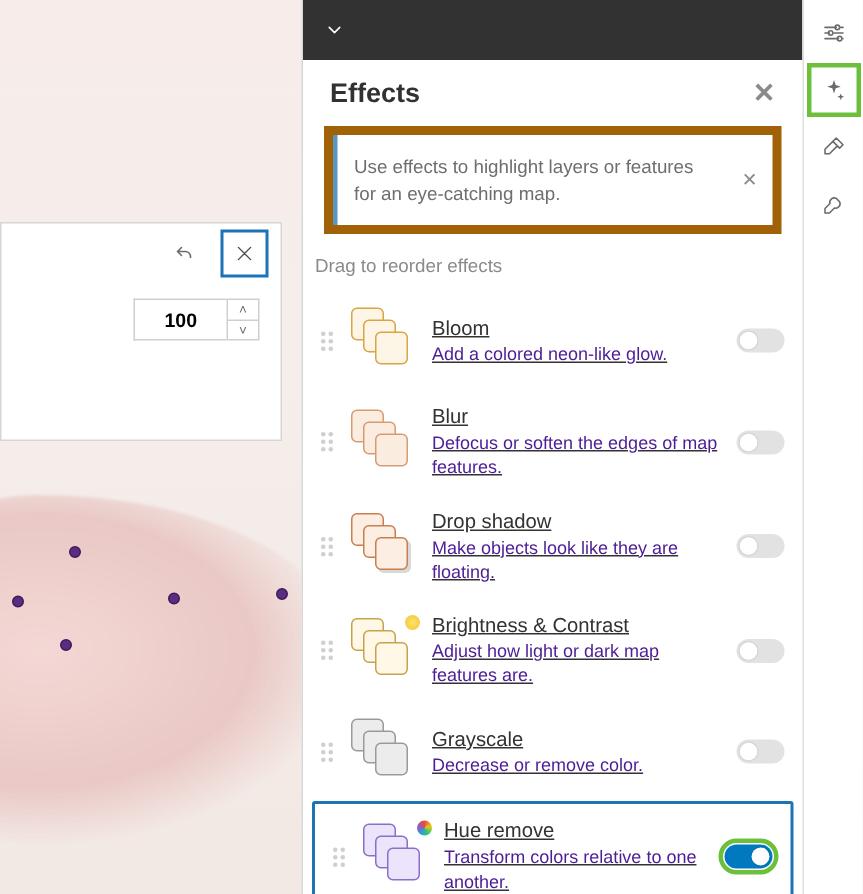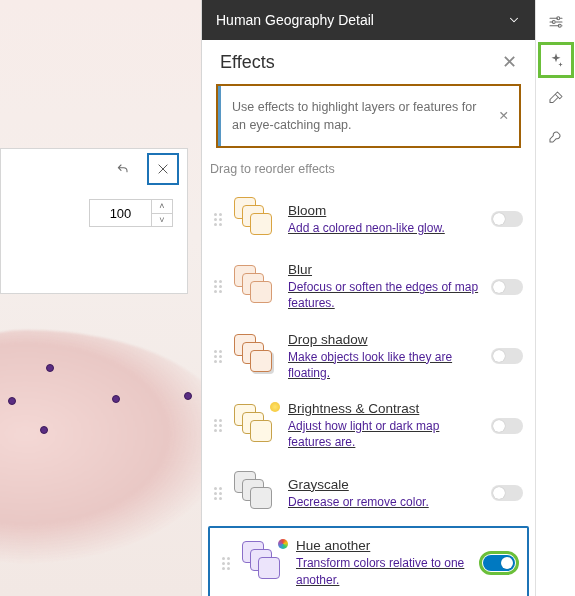--- a/index.html
+++ b/index.html
@@ -43,26 +43,26 @@
     display:flex; flex-direction:column;
   }
   .panel-header {
     height:40px; background:#323232; color:#fff;
     display:flex; align-items:center; padding:0 14px; justify-content:space-between;
     font-size:14px;
   }
   .panel-header .chev { width:14px; height:14px; }
   .panel-sub {
     height:44px; display:flex; align-items:center; padding:0 18px;
-    justify-content:space-between; font-size:18px; color:#323232; font-weight:400;
+    justify-content:space-between; font-size:18px; color:#323232; font-weight:700;
   }
   .panel-sub .close { color:#8a8a8a; font-size:18px; cursor:pointer; }
 
   .info-box {
-    margin:0 14px 10px 14px; border:2px solid #a16207; padding:12px 40px 12px 14px;
+    margin:0 14px 10px 14px; border:6px solid #a16207; padding:12px 40px 12px 14px;
     position:relative; font-size:12.5px; color:#6e6e6e; line-height:1.45;
   }
   .info-box::before { content:""; position:absolute; left:0; top:0; bottom:0; width:3px; background:#5797c4; }
   .info-box .close { position:absolute; right:10px; top:50%; transform:translateY(-50%); color:#8a8a8a; cursor:pointer; }
 
   .drag-hint { font-size:12.5px; color:#8a8a8a; padding:4px 20px 10px 8px; }
 
   .effects-list { flex:1; overflow:hidden; }
   .effect-row {
     display:flex; align-items:center; padding:10px 12px 10px 10px; gap:10px;
@@ -110,21 +110,21 @@
   .hue-pop .iconbtn {
     width:32px; height:32px; display:flex; align-items:center; justify-content:center; cursor:pointer;
     color:#6b6b6b;
   }
   .hue-pop .iconbtn.sel { border:2px solid #1c73b6; }
   .hue-pop .body { padding:10px 14px 0 14px; display:flex; align-items:center; gap:10px; justify-content:flex-end; }
   .spin {
     display:flex; align-items:stretch; height:28px;
   }
   .spin input {
-    width:62px; border:1px solid #cfcfcf; border-right:none; text-align:center; font-size:13px;
+    width:62px; border:1px solid #cfcfcf; border-right:none; text-align:center; font-size:13px;font-weight:bold;
   }
   .spin .arrows { width:22px; border:1px solid #cfcfcf; display:flex; flex-direction:column; }
   .spin .arrows div { flex:1; display:flex; align-items:center; justify-content:center; font-size:9px; color:#6b6b6b; cursor:pointer; }
   .spin .arrows div:first-child { border-bottom:1px solid #cfcfcf; }
   .hue-pop .tick { font-size:11px; color:#8a8a8a; padding:6px 0 0 0; text-align:center; margin-left:18px;}
 
   .badge-dot {
     position:absolute; width:10px; height:10px; border-radius:50%;
   }
 </style>
@@ -160,21 +160,20 @@
         <div class="arrows">
           <div>˄</div>
           <div>˅</div>
         </div>
       </div>
     </div>
   </div>
 
   <div class="panel">
     <div class="panel-header">
-      <span>Human Geography Detail</span>
       <span class="chev">
         <svg viewBox="0 0 24 24" width="14" height="14">
             <path d="M6 9l6 6 6-6" fill="none" stroke="#fff" stroke-width="1.8" stroke-linecap="round" stroke-linejoin="round"></path>
           </svg>
       </span>
     </div>
 
     <div class="panel-sub">
       <span>Effects</span>
       <span class="close">✕</span>
@@ -340,21 +339,21 @@
               <div class="d"></div>
             </div>
         </div>
         <div class="effect-icon">
           <div class="stack s1" style="border-color:#8a6ec9;background:#ece4fb"></div>
           <div class="stack s2" style="border-color:#8a6ec9;background:#ece4fb"></div>
           <div class="stack s3" style="border-color:#8a6ec9;background:#ece4fb"></div>
           <div class="badge-dot" style="right:-2px;top:-2px;background:conic-gradient(#e74c3c,#f1c40f,#2ecc71,#3498db,#9b59b6,#e74c3c)"></div>
         </div>
         <div class="effect-text">
-          <div class="effect-title">Hue another</div>
+          <div class="effect-title">Hue remove</div>
           <div class="effect-desc">Transform colors relative to one another.</div>
         </div>
         <div class="toggle on highlight"></div>
       </div>
 
     </div>
   </div>
 
   <div class="right-toolbar">
     <div class="rtb-btn">

